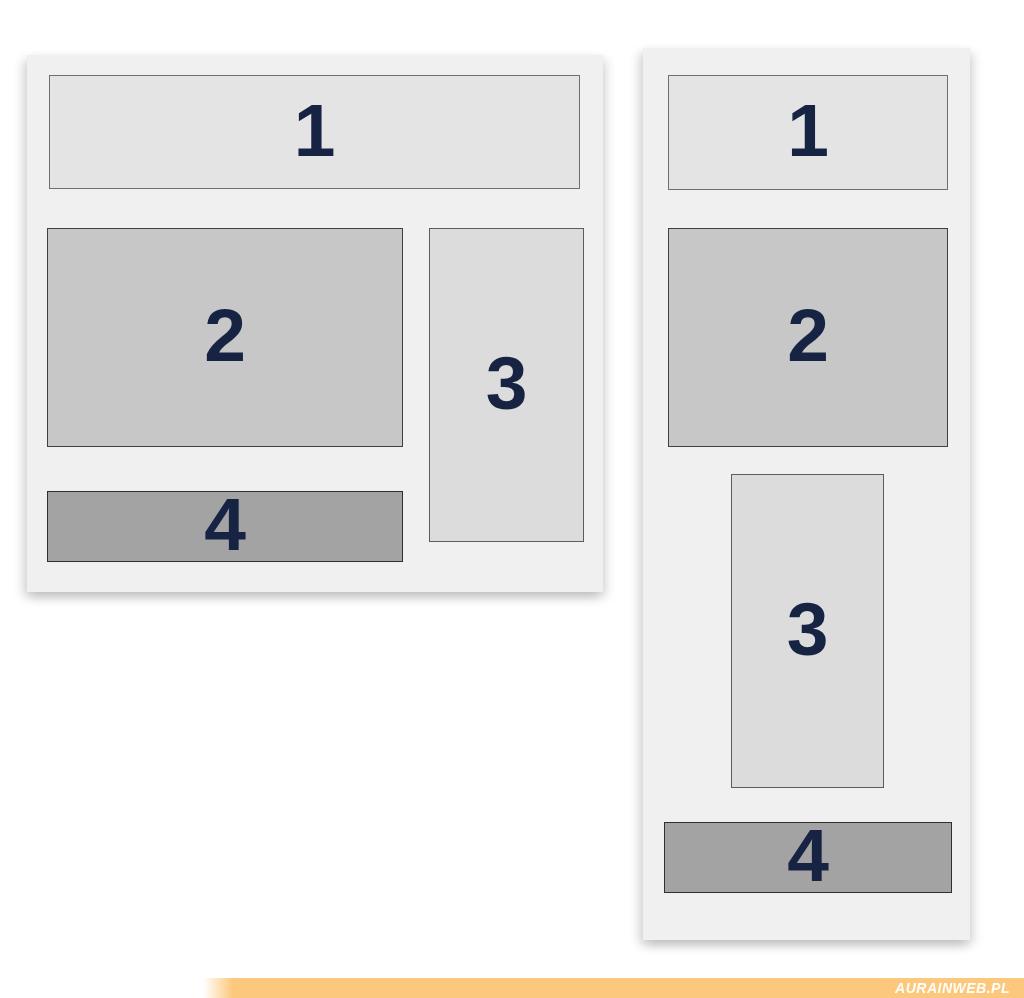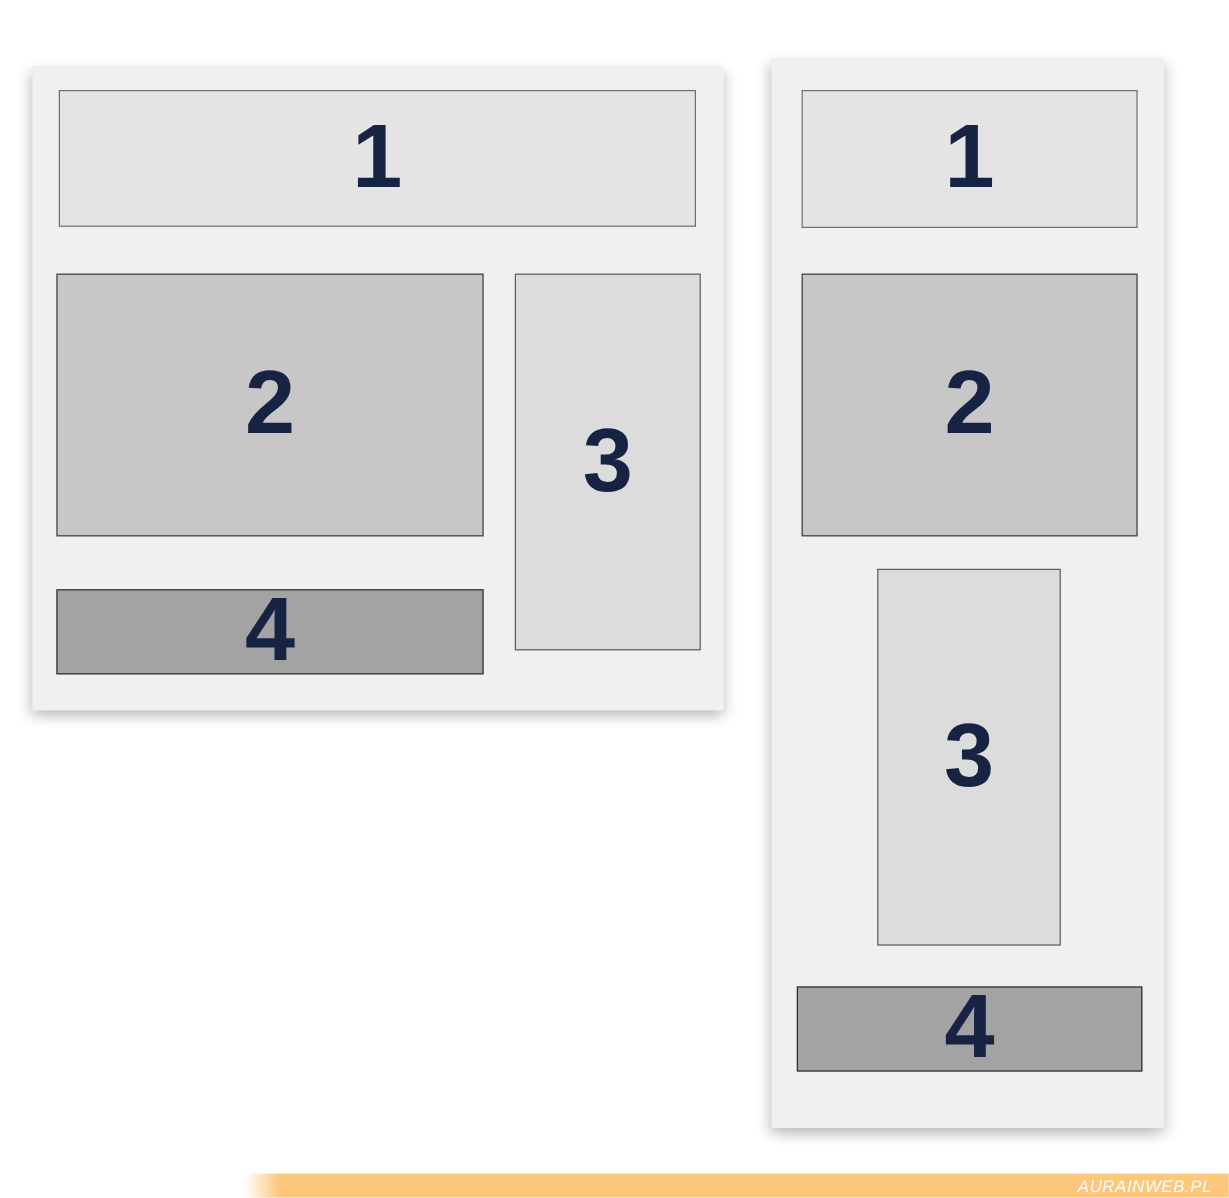--- a/index.html
+++ b/index.html
@@ -55,21 +55,21 @@
     height: 20px;
     background: linear-gradient(to right, rgba(252,200,125,0), #fcc87d 30px);
     display: flex;
     align-items: center;
     justify-content: flex-end;
     padding-right: 14px;
   }
   .watermark-text {
     color: rgba(255,255,255,0.96);
     font-size: 14px;
-    font-weight: normal;
+    font-weight: bold;
     font-style: italic;
     letter-spacing: 0.5px;
   }
 </style>
 </head>
 <body>
 
 <div>
 
   <section class="panel panel-desktop">

